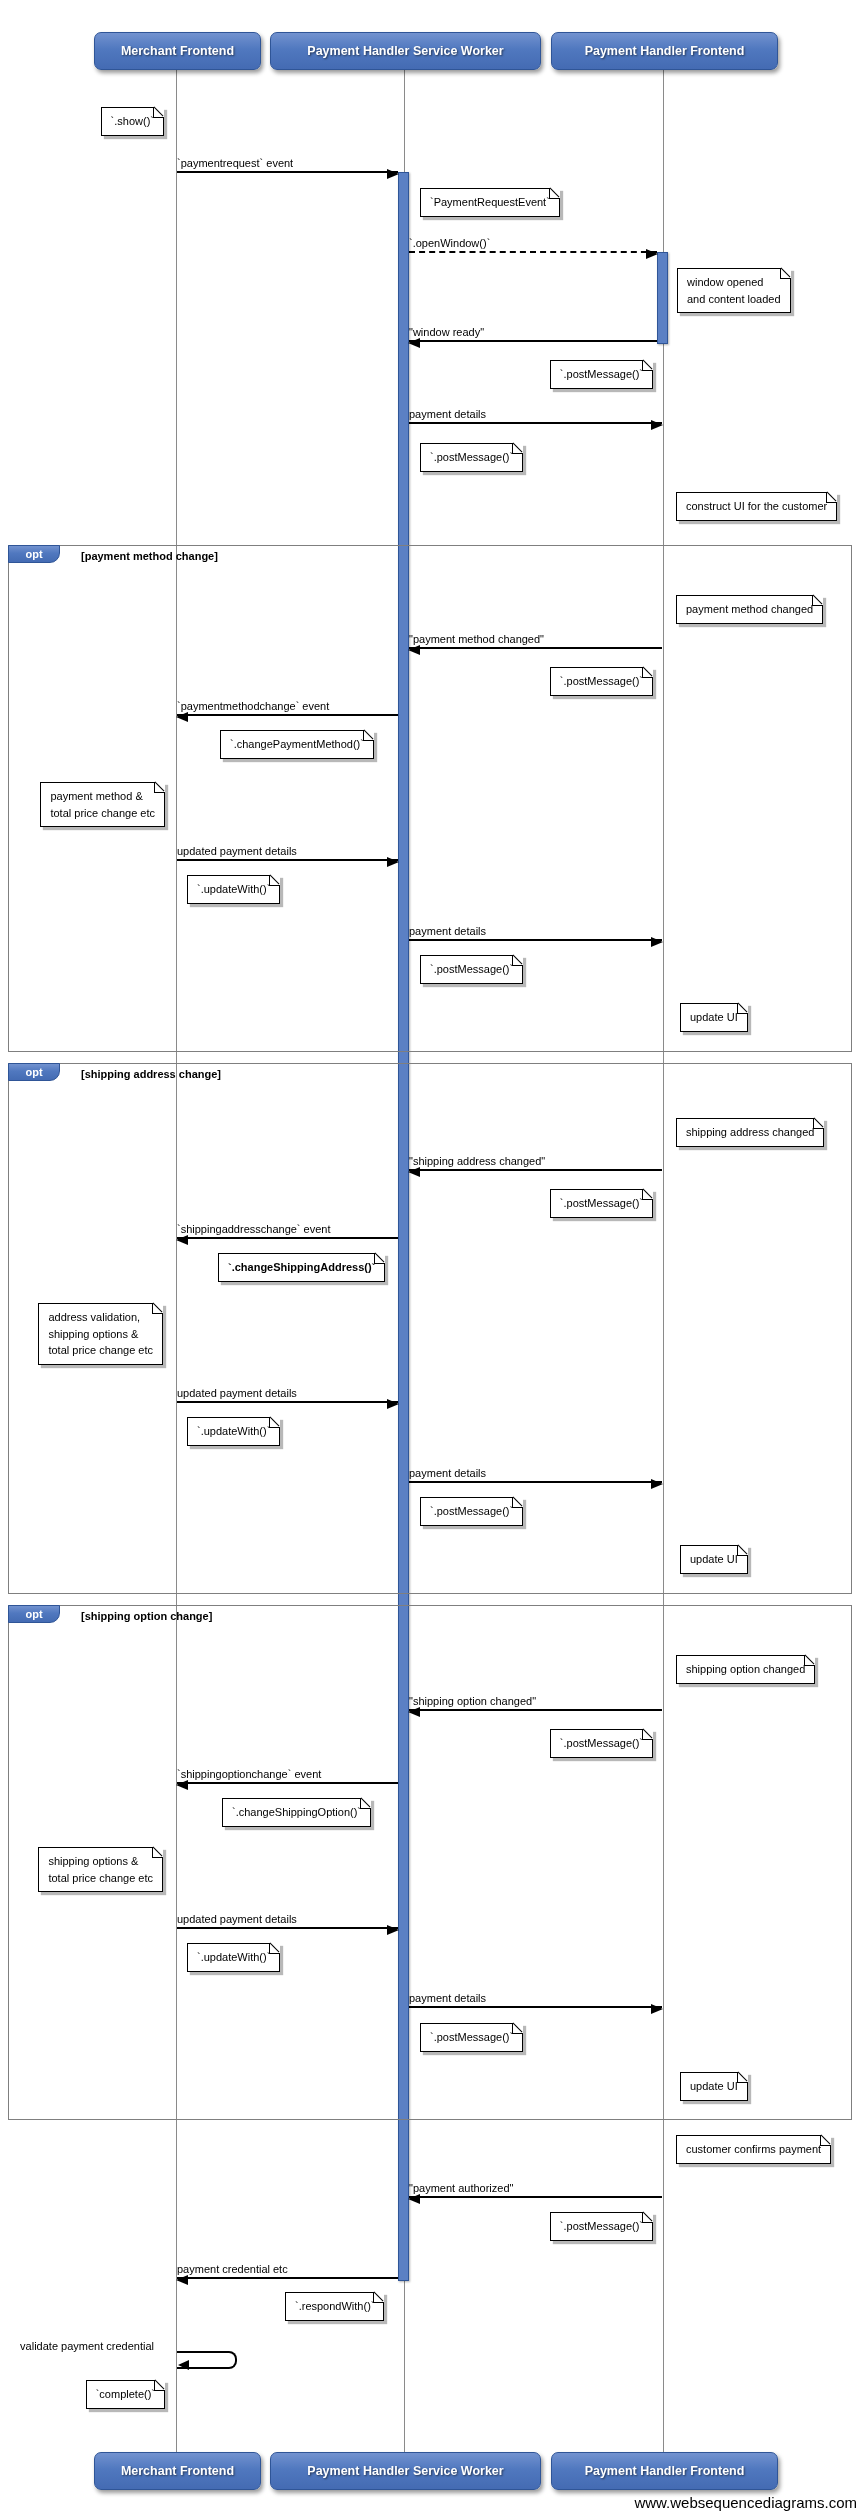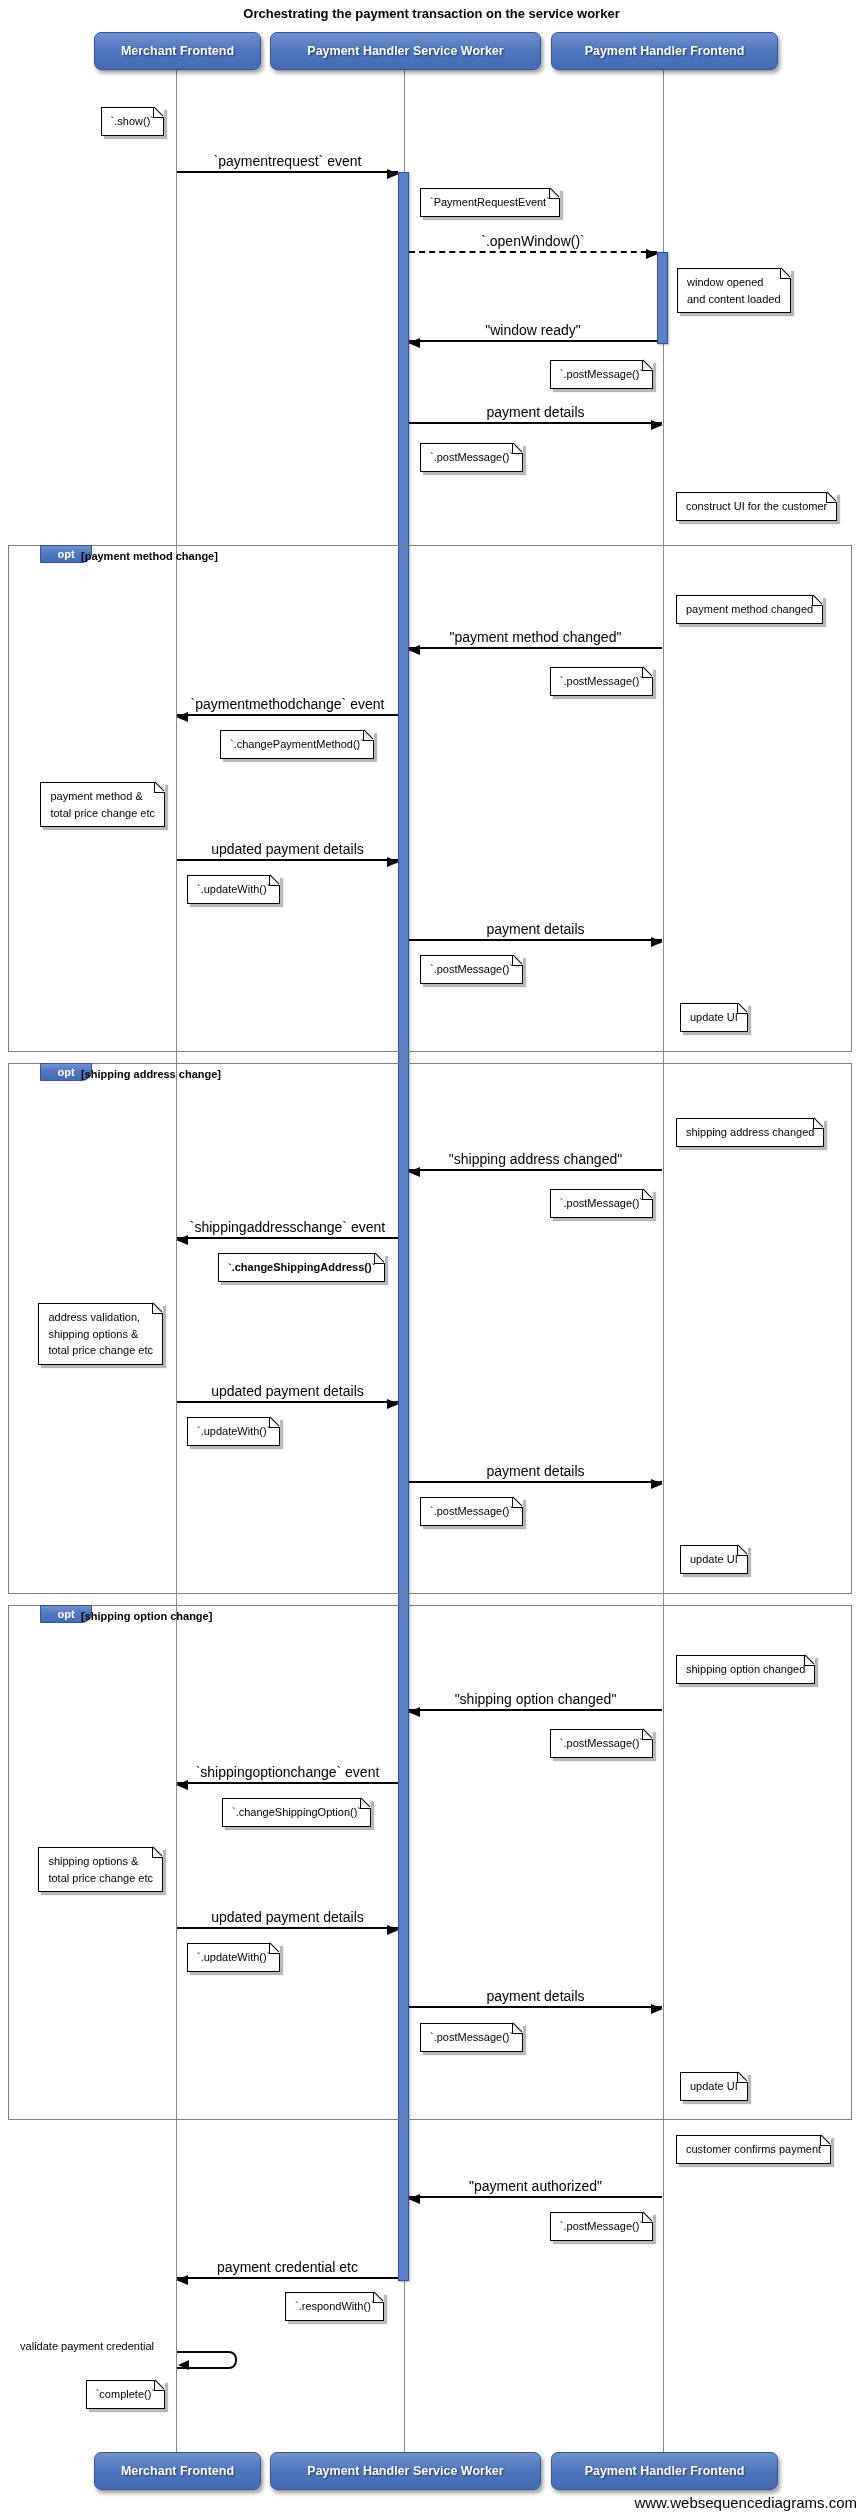--- a/index.html
+++ b/index.html
@@ -10,50 +10,49 @@
   .pbox{position:absolute;height:36px;display:flex;align-items:center;justify-content:center;
     background:linear-gradient(180deg,#7292cf,#5078bf 45%,#446bb3);
     border:1px solid #2f5597;border-radius:7px;color:#fff;font-weight:bold;font-size:12.5px;
     text-shadow:1px 1px 2px rgba(0,0,0,0.55);box-shadow:2px 3px 4px rgba(0,0,0,0.4);}
   .lifeline{position:absolute;width:0;border-left:1px solid #8a8a8a;}
   .activation{position:absolute;width:9px;background:#5b80c4;border:1px solid #2f5597;
     box-shadow:1px 1px 2px rgba(0,0,0,0.3);}
   .optframe{position:absolute;border:1px solid #7f7f7f;}
   .opt-tab{position:absolute;left:-1px;top:-1px;width:50px;padding:2px 0;text-align:center;
     background:linear-gradient(180deg,#7292cf,#5078bf 45%,#446bb3);
-    border:1px solid #2f5597;border-radius:0 0 10px 0;color:#fff;font-weight:bold;font-size:11px;margin-left:32px;}
+    border:1px solid #2f5597;border-radius:0 0 10px 0;color:#fff;font-weight:bold;font-size:11px;}
   .opt-cond{position:absolute;left:72px;top:4px;font-size:11px;font-weight:bold;}
   .note{position:absolute;background:#fff;border:1px solid #000;padding:5px 9px;
     font-size:11px;line-height:1.5;white-space:pre-line;box-shadow:3px 3px 1px rgba(0,0,0,0.28);}
   .note::before{content:"";position:absolute;top:-1px;right:-1px;width:10px;height:10px;
     background:#fff;border-left:1px solid #000;border-bottom:1px solid #000;}
   .note::after{content:"";position:absolute;top:3px;right:-2px;width:13px;height:1px;
     background:#000;transform:rotate(45deg);}
   .msg{position:absolute;height:18px;}
-  .msg .lbl{position:absolute;left:0;right:0;bottom:3px;text-align:center;
-    font-size:14px;white-space:nowrap;}
+  .msg .lbl{position:absolute;left:0;right:0;bottom:3px;text-align:left;
+    font-size:11px;white-space:nowrap;}
   .msg .line{position:absolute;left:0;right:0;bottom:-1px;height:0;border-top:2px solid #000;display:block;}
   .msg.dashed .line{border-top-style:dashed;}
   .msg .head{position:absolute;bottom:-7px;width:0;height:0;display:block;
     border-top:5px solid transparent;border-bottom:5px solid transparent;}
   .msg .head.r{right:-1px;border-left:12px solid #000;}
   .msg .head.l{left:-1px;border-right:12px solid #000;}
   .selfloop{position:absolute;left:177px;top:2351px;width:58px;height:14px;
     border:2px solid #000;border-left:0;border-radius:0 8px 8px 0;}
   .selfhead{position:absolute;left:178px;top:2360px;width:0;height:0;
     border-top:5px solid transparent;border-bottom:5px solid transparent;border-right:11px solid #000;}
   .selflbl{position:absolute;left:0;top:2340px;width:154px;text-align:right;font-size:11px;white-space:nowrap;}
   .footer{position:absolute;right:6px;top:2494px;font-size:15px;}
 </style>
 </head>
 <body>
 
 <div id="diagram">
 
-  <div class="title">Orchestrating the payment transaction on the service worker</div>
 
   <div class="lifeline" style="left:176px;top:68px;height:2386px;"></div>
   <div class="lifeline" style="left:404px;top:68px;height:2386px;"></div>
   <div class="lifeline" style="left:663px;top:68px;height:2386px;"></div>
 
   <div class="activation" style="left:398px;top:172px;height:2107px;"></div>
   <div class="activation" style="left:657px;top:252px;height:90px;"></div>
 
   <div class="pbox" style="left:94px;top:32px;width:165px;">Merchant Frontend</div>
   <div class="pbox" style="left:270px;top:32px;width:269px;">Payment Handler Service Worker</div>

